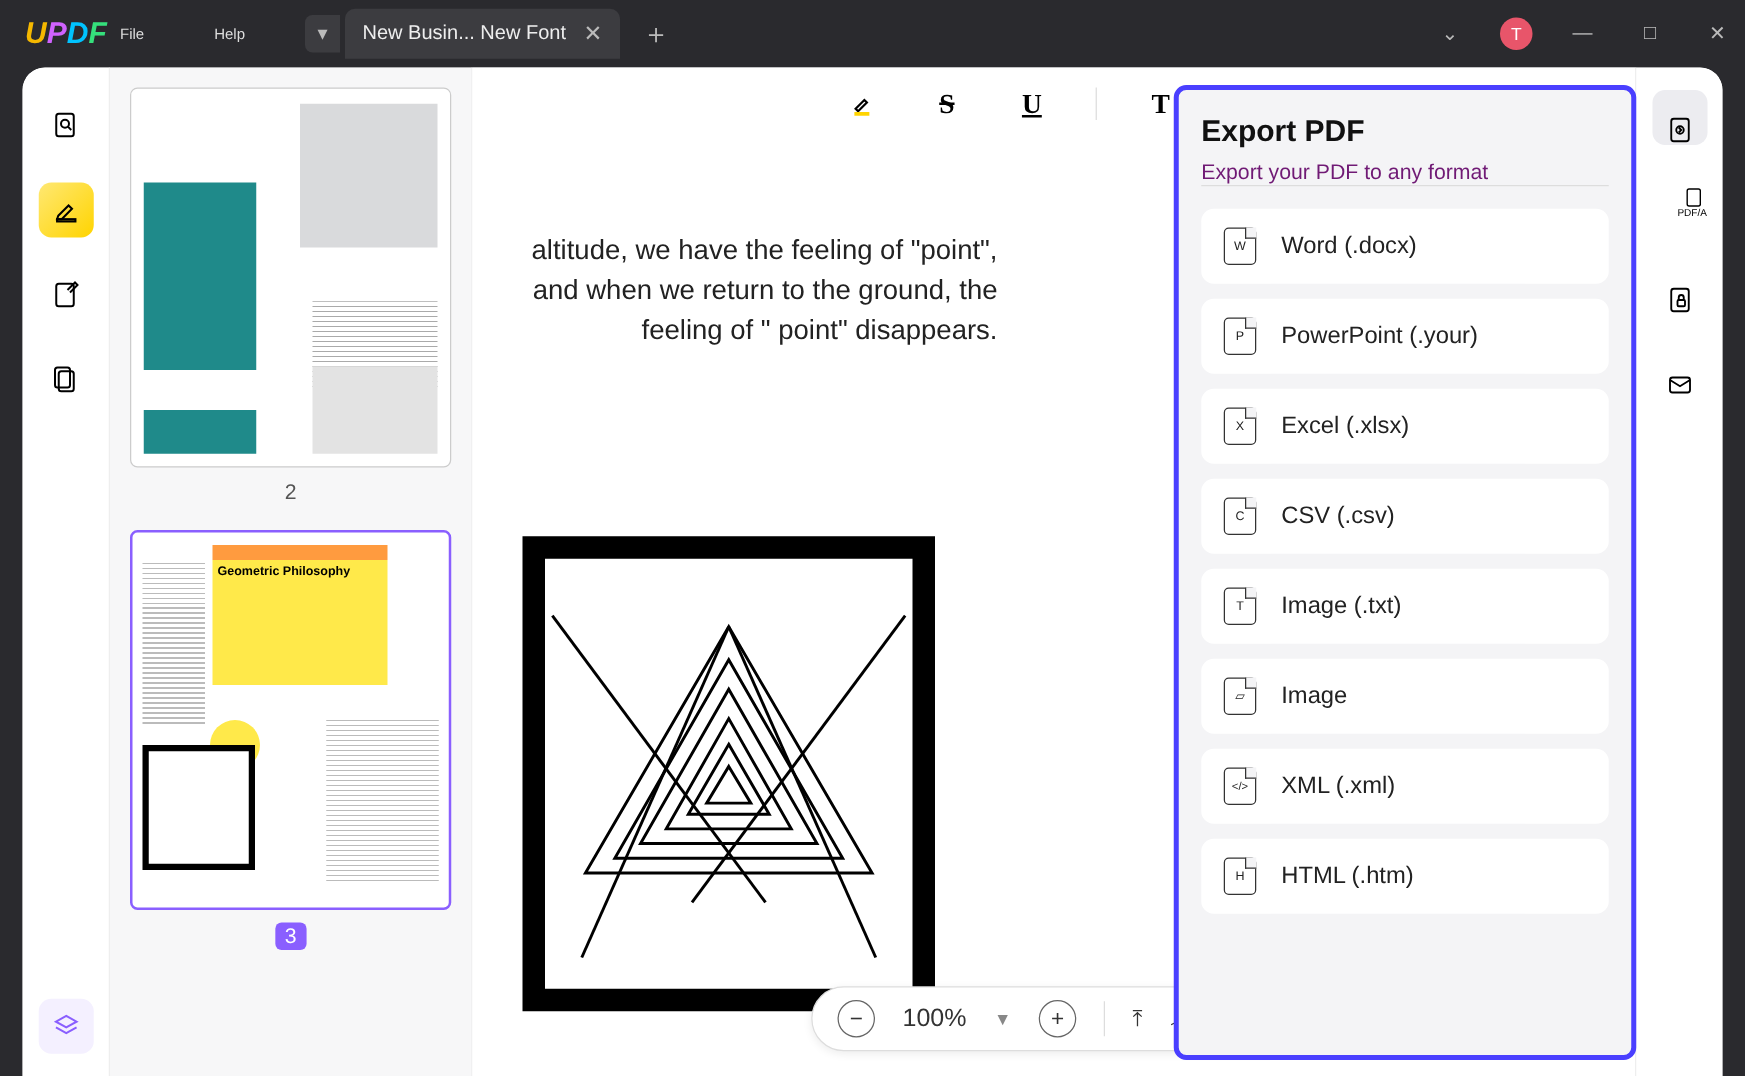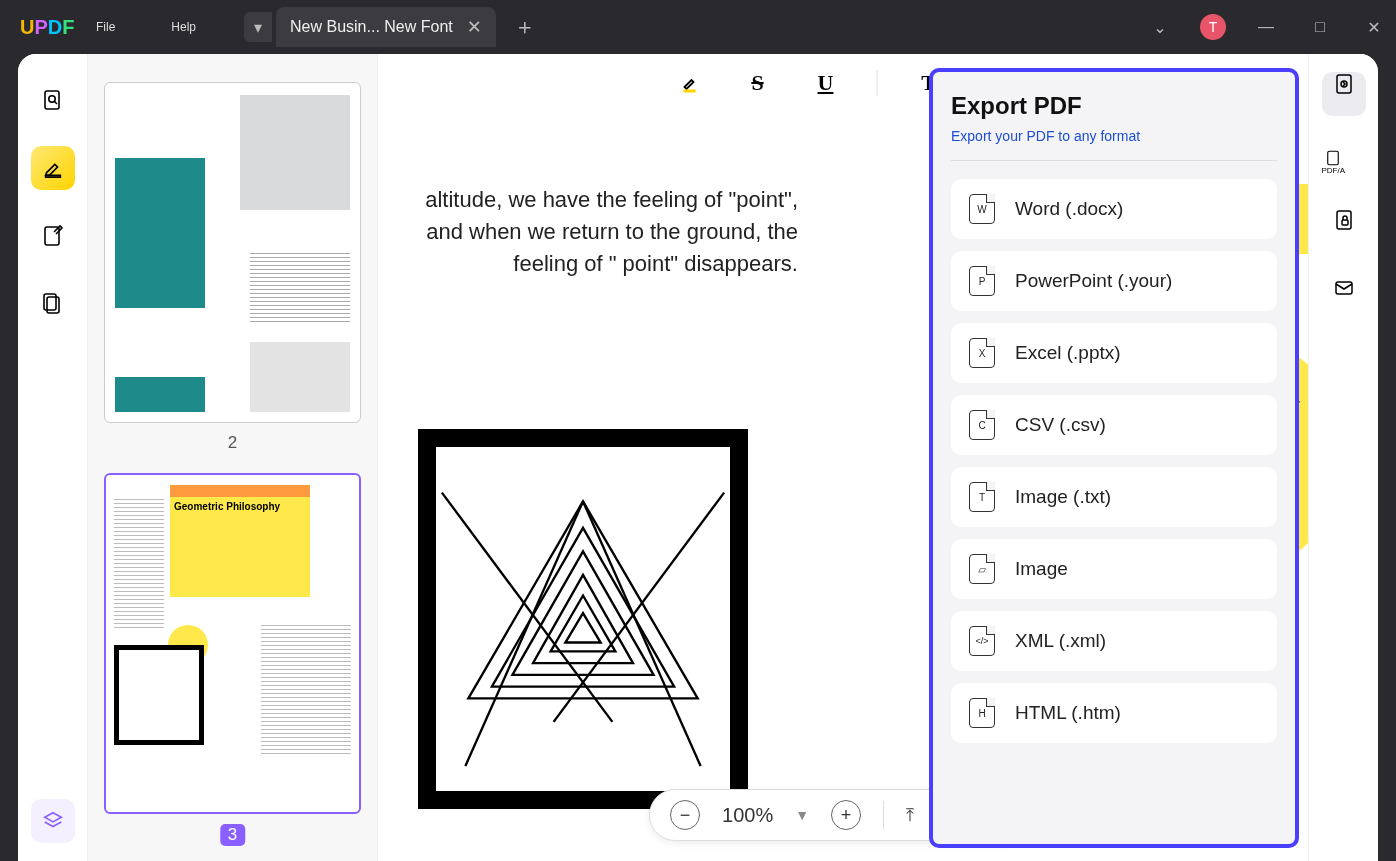--- a/index.html
+++ b/index.html
@@ -1,39 +1,39 @@
 <!DOCTYPE html>
 <html><head>
 <meta charset="utf-8">
 <style>
 * { margin: 0; padding: 0; box-sizing: border-box; font-family: -apple-system, BlinkMacSystemFont, "Segoe UI", sans-serif; }
 body { width: 1396px; height: 861px; background: #2a2a2e; overflow: hidden; }
 
 .titlebar { height: 54px; background: #2a2a2e; display: flex; align-items: center; padding: 0 8px; }
-.logo { width: 60px; font-weight: bold; font-size: 20px; padding-left: 12px; }
+.logo { width: 60px; font-weight: bold; font-size: 24px; padding-left: 12px; font-style: italic; }
 .logo span:nth-child(1){color:#f5b800}.logo span:nth-child(2){color:#d062ff}.logo span:nth-child(3){color:#00c3ff}.logo span:nth-child(4){color:#35e07c}
 .menu-item { color: #ddd; font-size: 12px; padding: 0 28px; cursor: pointer; }
 .tab-region { display: flex; align-items: center; margin-left: 20px; }
 .tab-dropdown { width: 28px; height: 30px; background: #3c3c40; border-radius: 6px 0 0 6px; display:flex; align-items:center; justify-content:center; color:#bbb; cursor:pointer; }
 .tab { background: #3c3c40; height: 40px; display:flex; align-items:center; padding: 0 14px; color:#eee; font-size:16px; border-radius: 8px 8px 0 0; margin-left:4px; gap:14px;justify-content:space-between;}
 .tab .close { color:#bbb; cursor:pointer; font-size:18px;}
 .new-tab { color:#bbb; font-size:22px; padding:0 18px; cursor:pointer; }
 .title-right { margin-left:auto; display:flex; align-items:center; gap:26px; color:#bbb; }
 .avatar { width:26px; height:26px; background:#e8556a; border-radius:50%; color:#fff; display:flex; align-items:center; justify-content:center; font-size:14px; }
 .win-btn { width:28px; text-align:center; cursor:pointer; font-size:16px; }
 
 .workspace { position:absolute; top:54px; left:18px; right:18px; bottom:0; background:#fff; border-radius: 18px 18px 0 0; display:flex; overflow:hidden; }
 
 .left-rail { width:70px; background:#fff; border-right:1px solid #eee; display:flex; flex-direction:column; align-items:center; padding-top:24px; gap:24px;}
 .rail-icon { width:44px; height:44px; display:flex; align-items:center; justify-content:center; border-radius:10px; cursor:pointer; font-size:22px; color:#000;}
 .rail-icon.active { background: linear-gradient(135deg,#ffe873,#ffd400); }
 .rail-icon.badge { background:#f4f0ff; color:#8a5fff; margin-top:auto; margin-bottom:18px; }
 
 .thumb-panel { width:290px; background:#f7f7f8; border-right:1px solid #eee; padding:16px; overflow:auto;}
-.thumb-card { background:#fff; border:1px solid #ccc; border-radius:6px; padding:8px; margin-bottom:10px; position:relative; height:341px;margin-top:12px;}
+.thumb-card { background:#fff; border:1px solid #ccc; border-radius:6px; padding:8px; margin-bottom:10px; position:relative; height:304px;}
 .thumb-card.selected { border:2px solid #8a5fff; }
 .thumb-label { text-align:center; color:#555; font-size:17px; margin-bottom:20px;}
 .thumb-label.selected { display:inline-block; background:#8a5fff; color:#fff; padding:1px 8px; border-radius:5px; margin-left:50%; transform:translateX(-50%);}
 .tcontent { width:100%; height:100%; }
 
 .center { flex:1; position:relative; background:#f7f7f8; }
 .toolbar-top { position:absolute; top:12px; left:50%; transform:translateX(-50%); display:flex; gap:34px; align-items:center; background:transparent; z-index:2;}
 .tb-icon { width:34px; height:34px; display:flex; align-items:center; justify-content:center; font-size:22px; color:#000; cursor:pointer; }
 .tb-sep { width:1px; height:26px; background:#ddd;}
 .doc-area { position:absolute; top:0; left:0; right:0; bottom:0; background:#fff; padding:130px 40px 40px 40px; overflow:hidden;text-align:right;}
@@ -45,30 +45,30 @@
 .geo-inner svg { width:100%; height:100%; }
 
 .zoombar { position:absolute; bottom:20px; left:50%; transform:translateX(-50%); height:52px; background:#fff; border:1px solid #ddd; border-radius:28px; display:flex; align-items:center; padding:0 20px; gap:22px; box-shadow:0 2px 8px rgba(0,0,0,0.08); z-index:3;}
 .zb-btn { width:30px; height:30px; border:1.5px solid #666; border-radius:50%; display:flex; align-items:center; justify-content:center; cursor:pointer; font-size:18px; color:#333;}
 .zb-text { font-size:20px; color:#333; }
 .zb-drop { color:#888; font-size:14px; cursor:pointer;}
 .zb-sep { width:1px; height:28px; background:#ddd;}
 .zb-nav { font-size:18px; color:#333; cursor:pointer;}
 .zb-page { width:40px; height:32px; border:1px solid #ccc; border-radius:6px; text-align:center; font-size:18px; }
 
-.export-panel { position:absolute; top:14px; right:79px; width:370px; height:780px; background:#f4f4f6; border:4px solid #4a3fff; border-radius:10px; padding:20px 18px; z-index:5;}
+.export-panel { position:absolute; top:14px; right:69px; width:370px; height:780px; background:#f4f4f6; border:4px solid #4a3fff; border-radius:10px; padding:20px 18px; z-index:5;}
 .export-title { font-size:24px; font-weight:700; color:#111; margin-bottom:8px;}
-.export-sub { font-size:14px; color:#1d4ed8; margin-bottom:16px;}
+.export-sub { font-size:17px; color:#701a75; }
 .export-sep { height:1px; background:#ddd; margin-bottom:18px;}
 .export-item { background:#fff; border-radius:10px; height:60px; display:flex; align-items:center; padding:0 18px; gap:20px; margin-bottom:12px; cursor:pointer; font-size:19px; color:#222;}
 .export-icon { width:26px; height:30px; border:1.5px solid #333; border-radius:4px 4px 4px 4px; display:flex; align-items:center; justify-content:center; font-size:10px; position:relative;}
 .export-icon::before { content:""; position:absolute; top:-1px; right:-1px; width:8px; height:8px; background:#f4f4f6; border-left:1.5px solid #333; border-bottom:1.5px solid #333; }
 
 .right-rail { width:70px; background:#fff; border-left:1px solid #eee; display:flex; flex-direction:column; align-items:center; padding-top:18px; gap:24px;}
-.right-icon { width:44px; height:44px; display:flex; align-items:flex-start; justify-content:center; border-radius:10px; cursor:pointer; font-size:20px; color:#000;}
+.right-icon { width:44px; height:44px; display:flex; align-items:flex-end; justify-content:center; border-radius:10px; cursor:pointer; font-size:20px; color:#000;}
 .right-icon.active { background:#ececf0;}
 
 
 .t2 .pic1{position:absolute;top:12px;right:10px;width:110px;height:115px;background:#d9dadc;}
 .t2 .teal{position:absolute;top:75px;left:10px;width:90px;height:150px;background:#1f8a8a;}
 .t2 .txt{position:absolute;top:170px;right:10px;width:100px;height:70px;background:repeating-linear-gradient(#aaa,#aaa 1px,transparent 1px,transparent 4px);}
 .t2 .pic2{position:absolute;bottom:10px;right:10px;width:100px;height:70px;background:#e3e3e3;}
 .t2 .teal2{position:absolute;bottom:10px;left:10px;width:90px;height:35px;background:#1f8a8a;}
 
 .t3 .bar{position:absolute;top:10px;left:64px;width:140px;height:12px;background:#ff9b3f;}
@@ -255,21 +255,21 @@
     <div class="export-item">
         <div class="export-icon">W</div>
         <span>Word (.docx)</span>
       </div>
     <div class="export-item">
         <div class="export-icon">P</div>
         <span>PowerPoint (.your)</span>
       </div>
     <div class="export-item">
         <div class="export-icon">X</div>
-        <span>Excel (.pptx)</span>
+        <span>Excel (.xlsx)</span>
       </div>
     <div class="export-item">
         <div class="export-icon">C</div>
         <span>CSV (.csv)</span>
       </div>
     <div class="export-item">
         <div class="export-icon">T</div>
         <span>Image (.txt)</span>
       </div>
     <div class="export-item">

